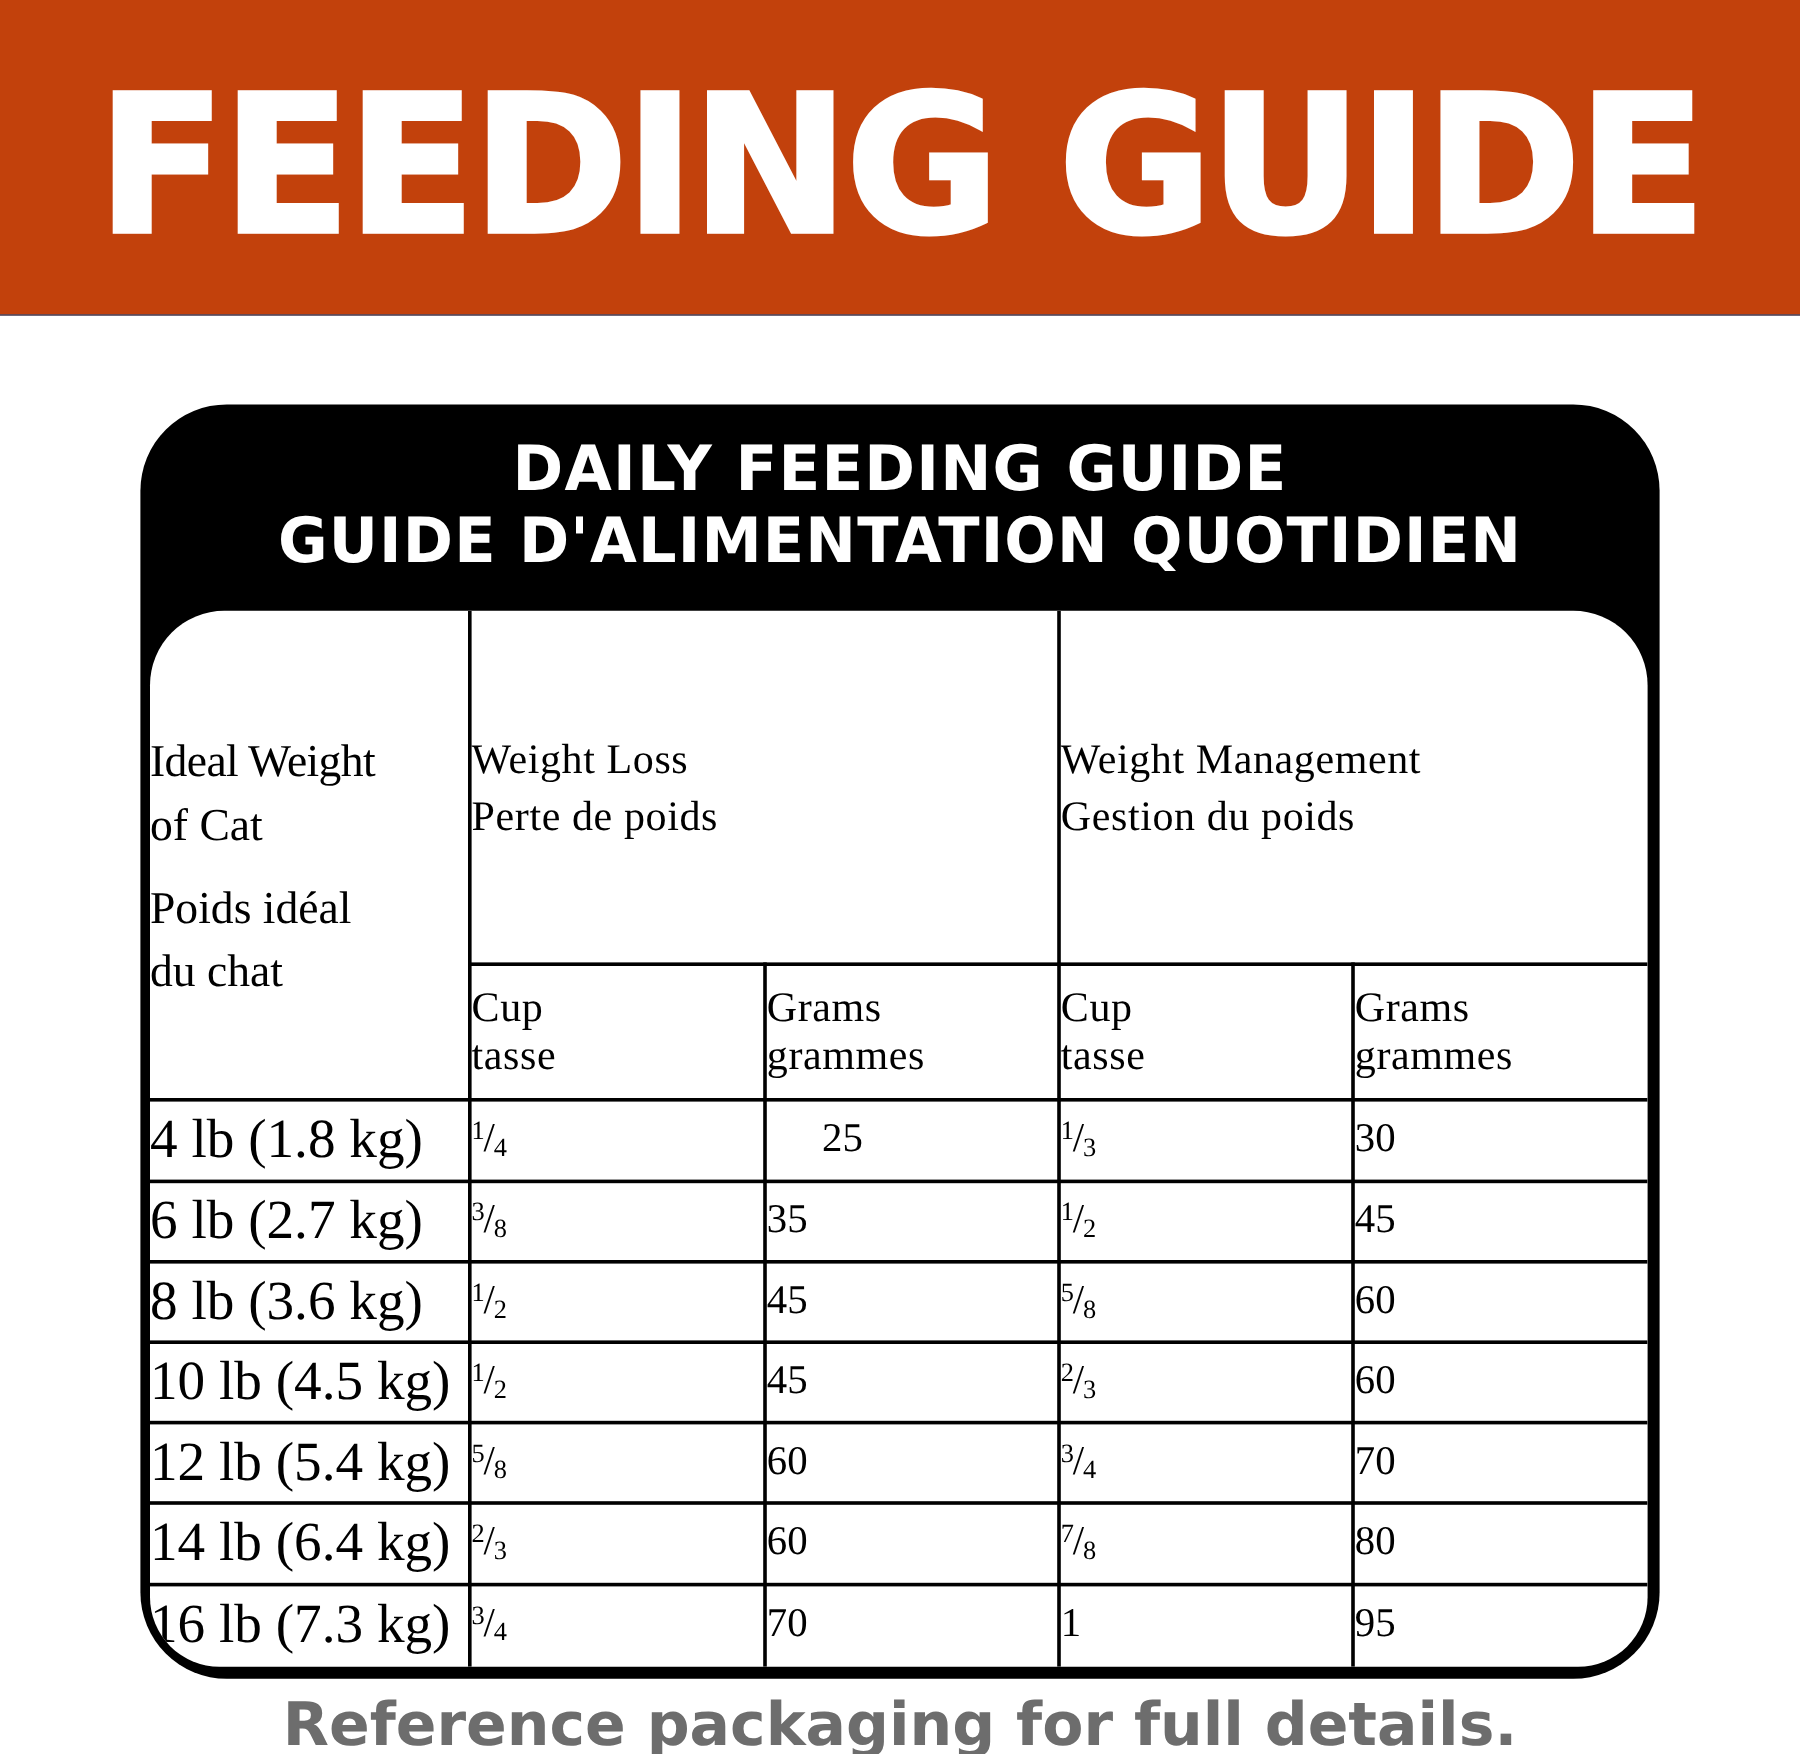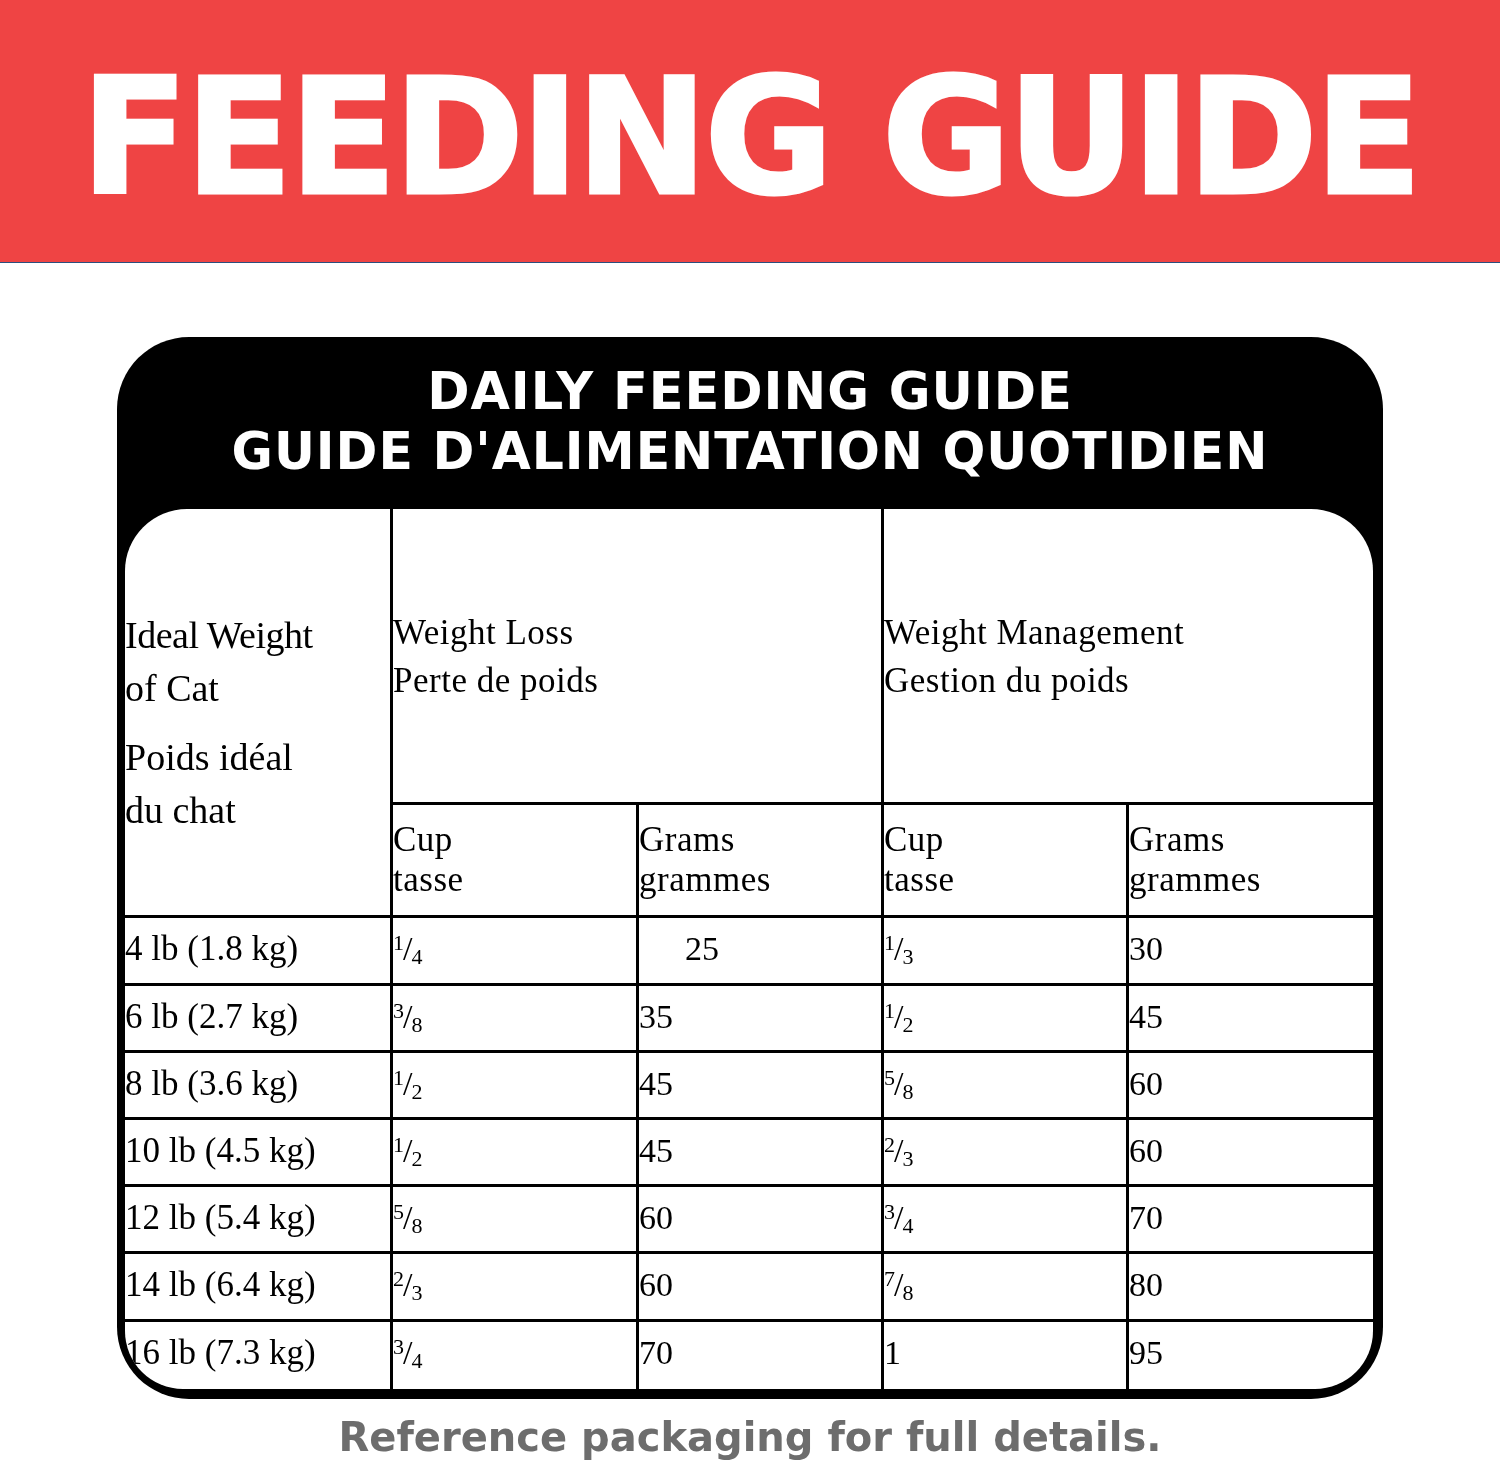--- a/index.html
+++ b/index.html
@@ -13,21 +13,21 @@
     position: relative;
     overflow: hidden;
     font-family: "DejaVu Sans", sans-serif;
   }
 
   
   .banner {
     position: absolute;
     left: 0; top: 0;
     width: 1500px; height: 262px;
-    background: #ef4444;
+    background: #c2410c;
     border-bottom: 1px solid #2b4f7e;
   }
   .banner-title {
     position: absolute;
     left: 0; right: 0;
     top: 58px;
     text-align: center;
     color: #ffffff;
     font-family: "DejaVu Sans", sans-serif;
     font-weight: 900;
@@ -96,21 +96,21 @@
     font-size: 35px;
     line-height: 40px;
     letter-spacing: 0.5px;
   }
   .body-cell {
     font-size: 34px;
     line-height: 67px;
     height: 67px;
   }
   .weight-cell {
-    font-size: 35px;
+    font-size: 46px;
     letter-spacing: 0px;
   }
   .frac {
     font-size: 34px;
     letter-spacing: -1px;
   }
   .frac sup, .frac sub {
     font-size: 22px;
     line-height: 0;
     position: relative;
@@ -121,21 +121,21 @@
 
   
   .footer {
     position: absolute;
     left: 0; right: 0;
     top: 1412px;
     text-align: center;
     color: #6d6d6d;
     font-family: "DejaVu Sans", sans-serif;
     font-weight: bold;
-    font-size: 40px;
+    font-size: 50px;
     line-height: 50px;
     letter-spacing: 0px;
   }
 </style>
 </head>
 <body>
 
 <div class="banner">
   <div class="banner-title">FEEDING GUIDE</div>
 </div>

